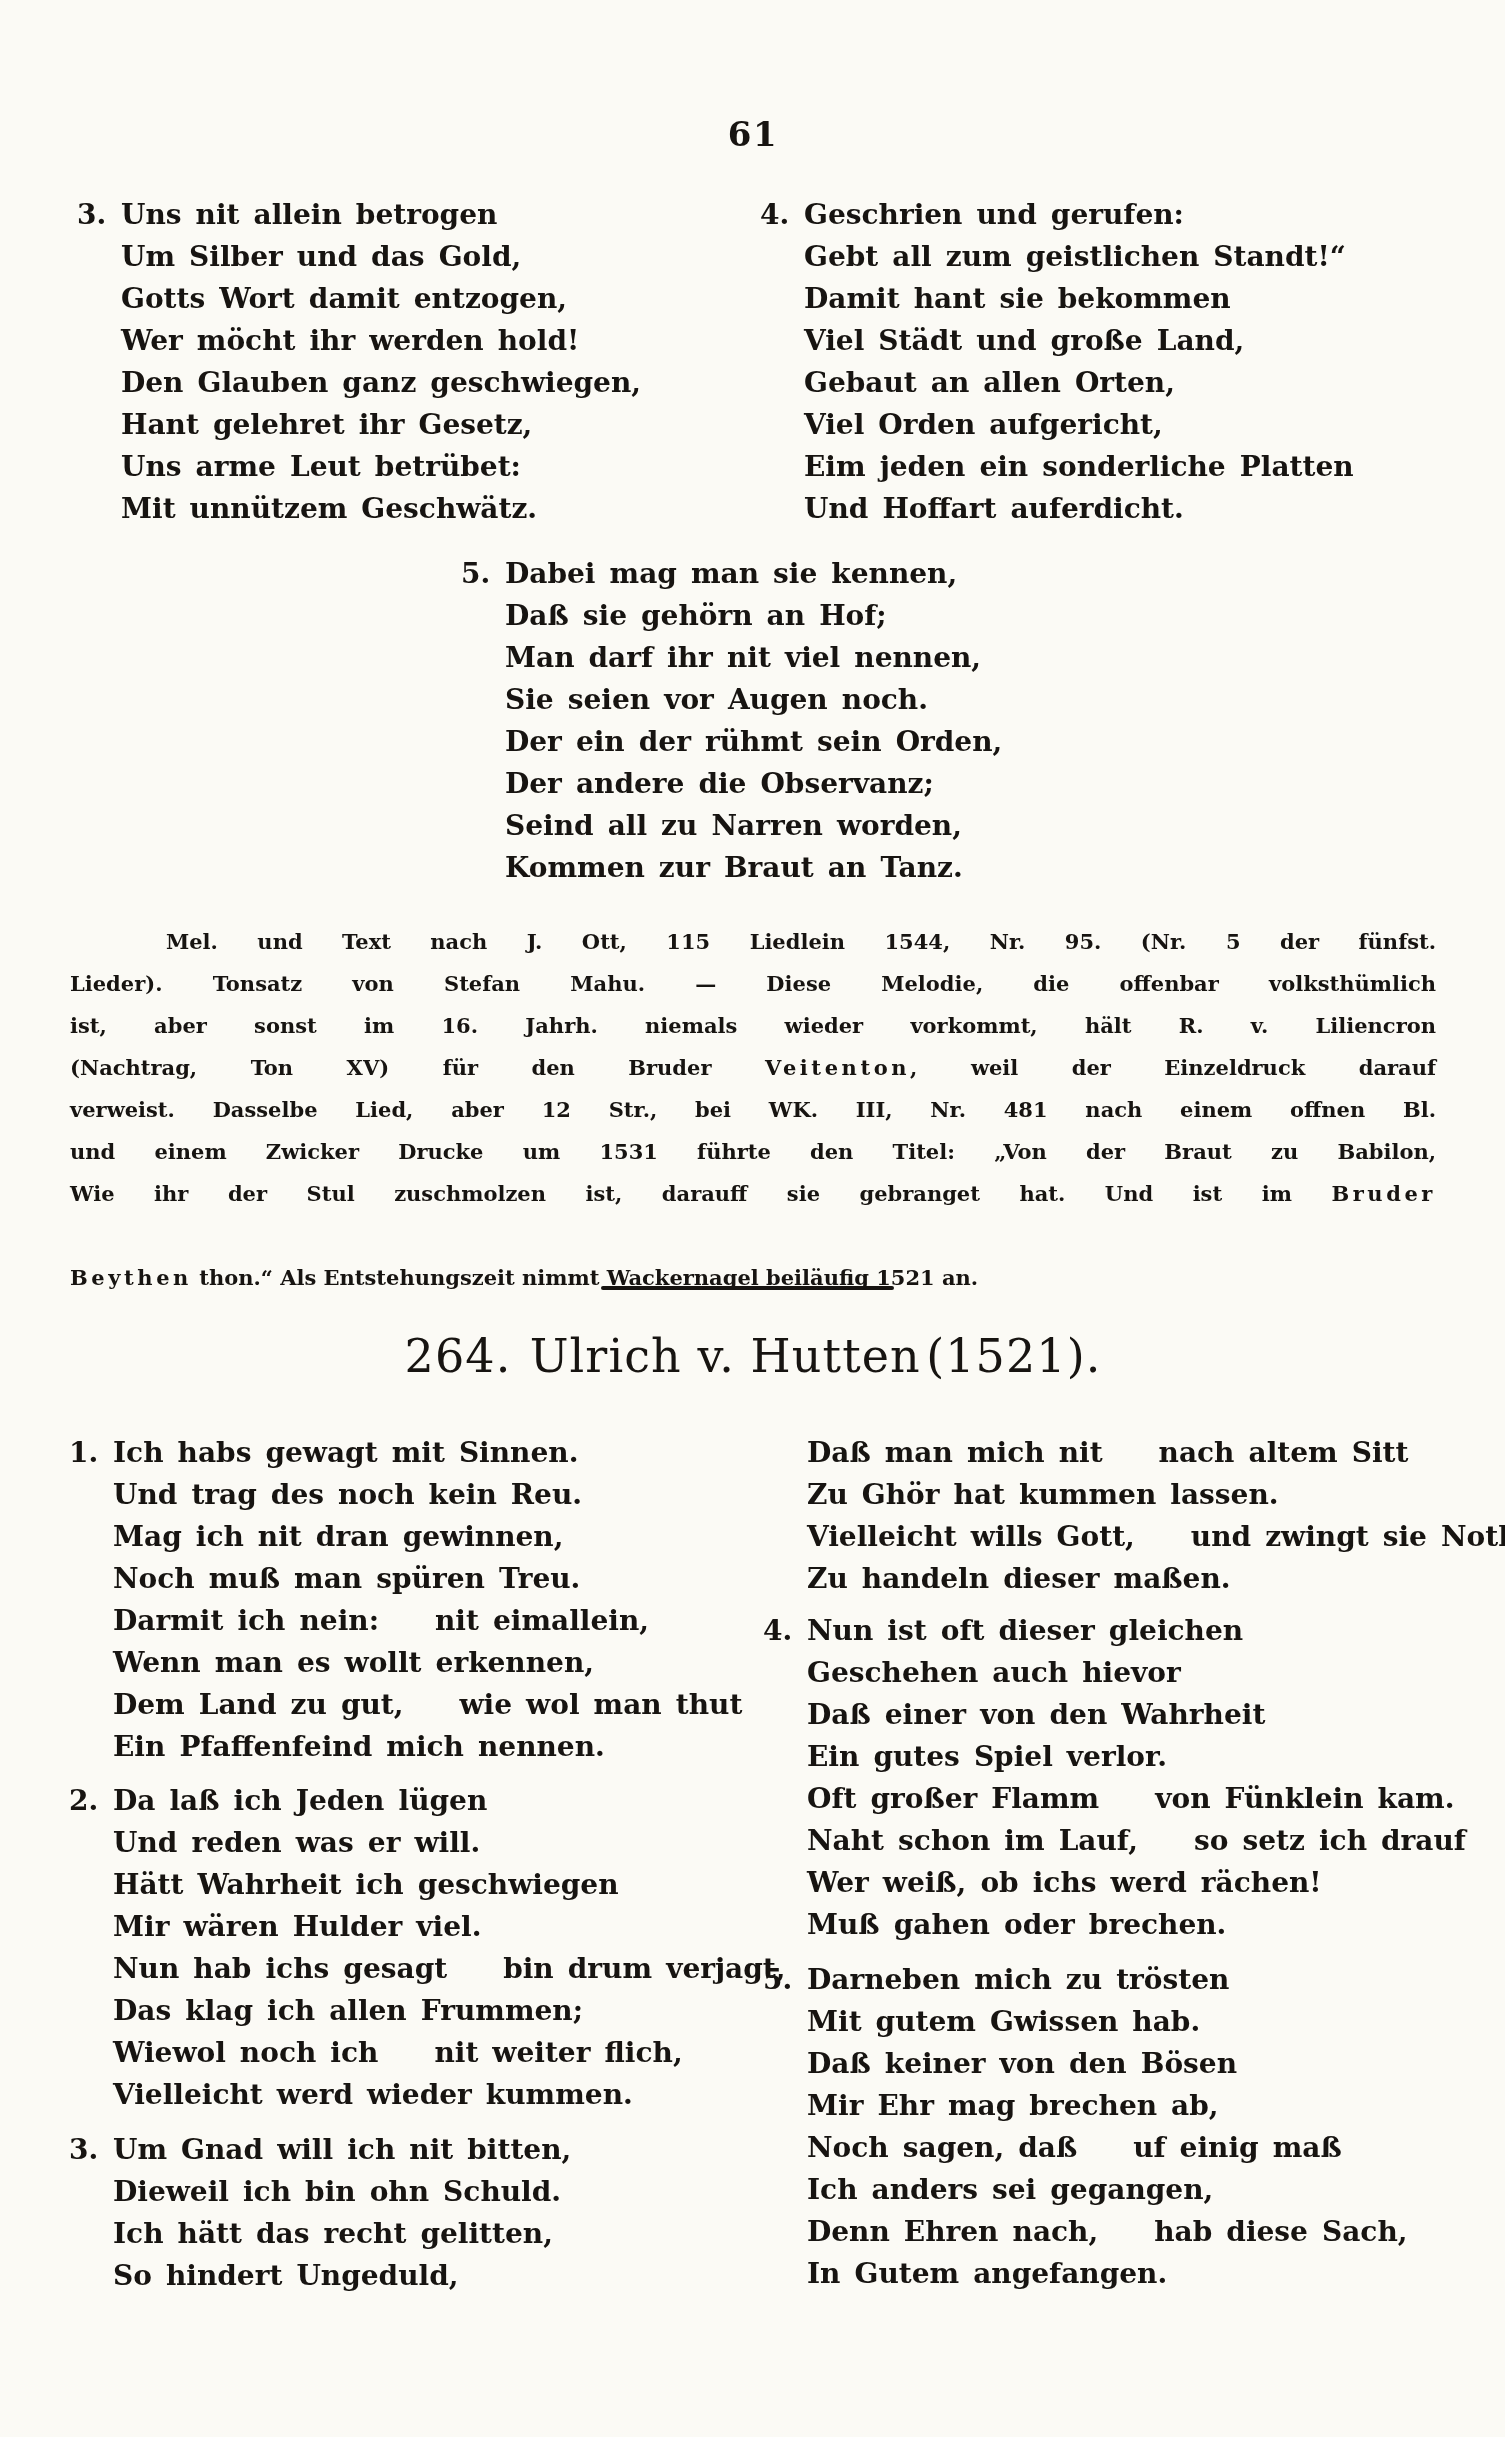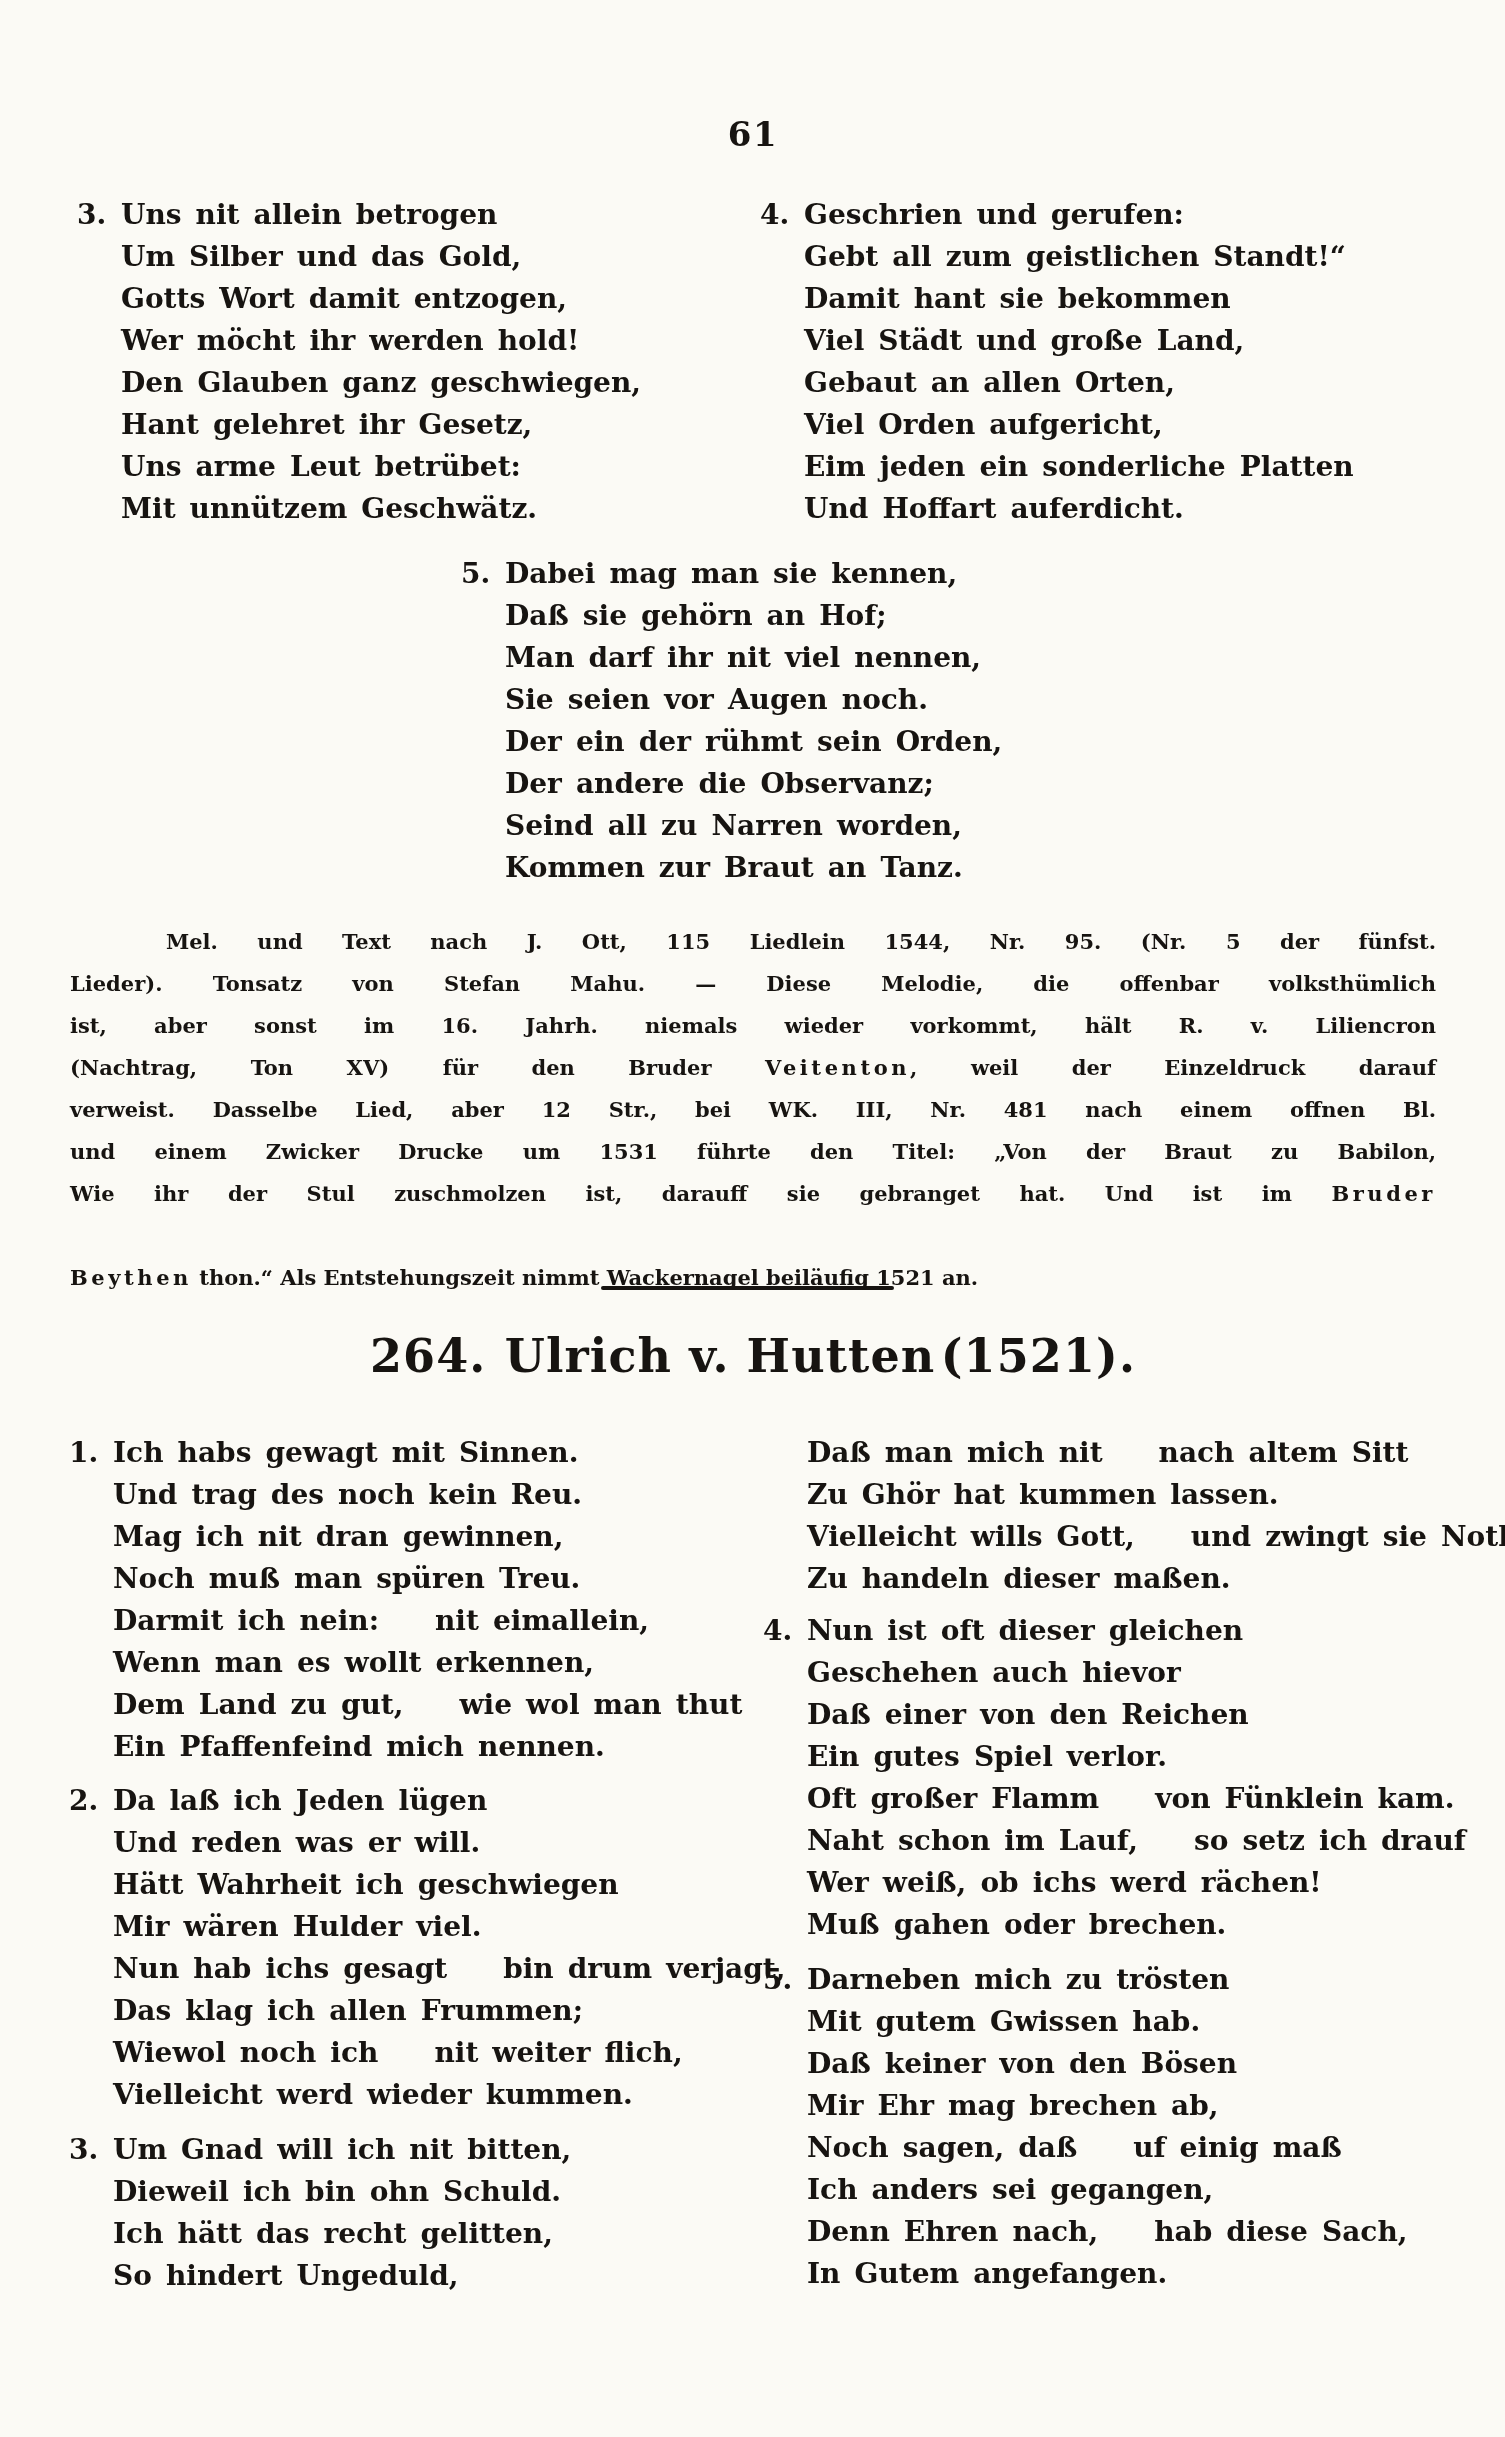--- a/index.html
+++ b/index.html
@@ -39,21 +39,21 @@
   .nline.last{text-align:justify;text-align-last:left;margin-top:42px;}
   .sperr{letter-spacing:0.17em;}
   
   #rule{
     position:absolute;left:601px;top:1286px;width:293px;height:3.8px;
     background:#171411;border-radius:2.2px;
   }
   
   #heading{
     position:absolute;left:0;top:1329px;width:1506px;margin:0;
-    text-align:center;font-size:46px;font-weight:bold;letter-spacing:1.1px;
+    text-align:center;font-size:46px;font-weight:normal;letter-spacing:1.1px;
   }
   #heading .hnum{margin-right:18.3px;}
   #heading .hyear{margin-left:5.4px;}
   
   #sl1{left:69px;top:1432px;}
   #sl2{left:69px;top:1780px;}
   #sl3{left:69px;top:2129px;}
   #sr0{left:763px;top:1432px;}
   #sr4{left:763px;top:1610px;}
   #sr5{left:763px;top:1959px;}
@@ -169,21 +169,21 @@
       <div class="vl">Vielleicht wills Gott,  und zwingt sie Noth</div>
       <div class="vl">Zu handeln dieser maßen.</div>
     </div>
   </section>
 
   <section class="stanza" id="sr4">
     <span class="num">4.</span>
     <div class="lines">
       <div class="vl">Nun ist oft dieser gleichen</div>
       <div class="vl">Geschehen auch hievor</div>
-      <div class="vl">Daß einer von den Reichen</div>
+      <div class="vl">Daß einer von den Wahrheit</div>
       <div class="vl">Ein gutes Spiel verlor.</div>
       <div class="vl">Oft großer Flamm  von Fünklein kam.</div>
       <div class="vl">Naht schon im Lauf,  so setz ich drauf</div>
       <div class="vl">Wer weiß, ob ichs werd rächen!</div>
       <div class="vl">Muß gahen oder brechen.</div>
     </div>
   </section>
 
   <section class="stanza" id="sr5">
     <span class="num">5.</span>

